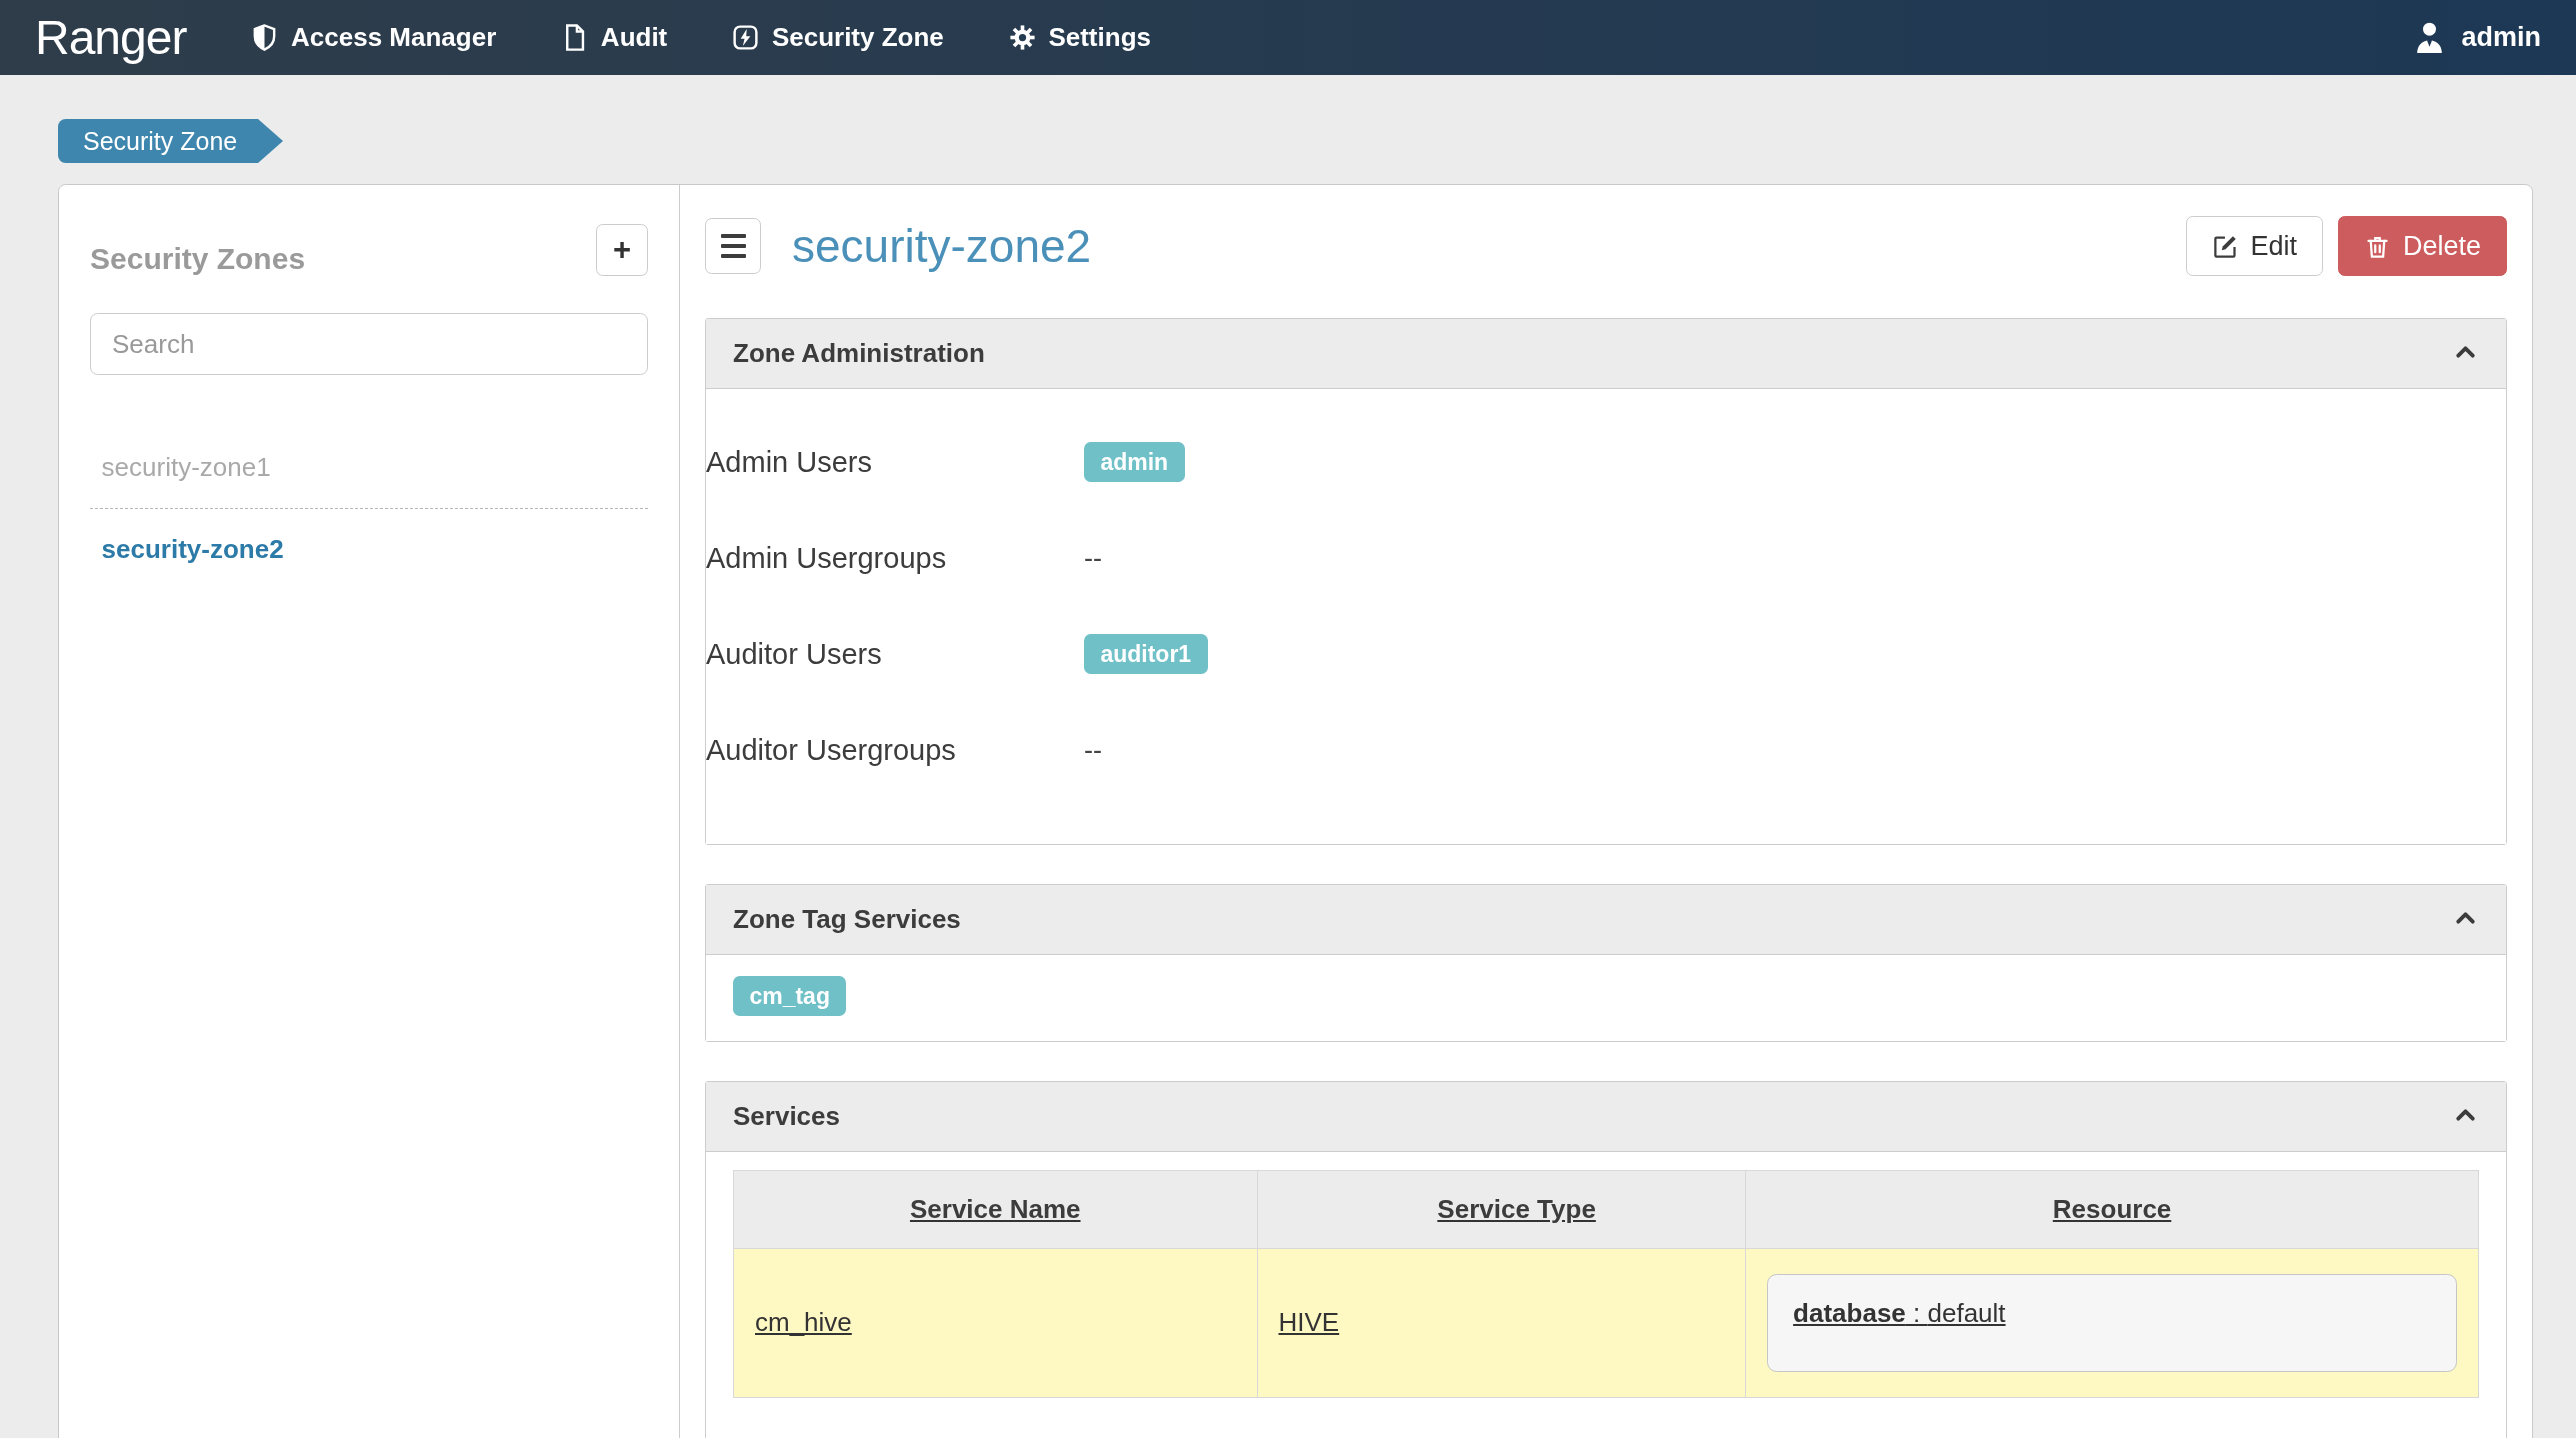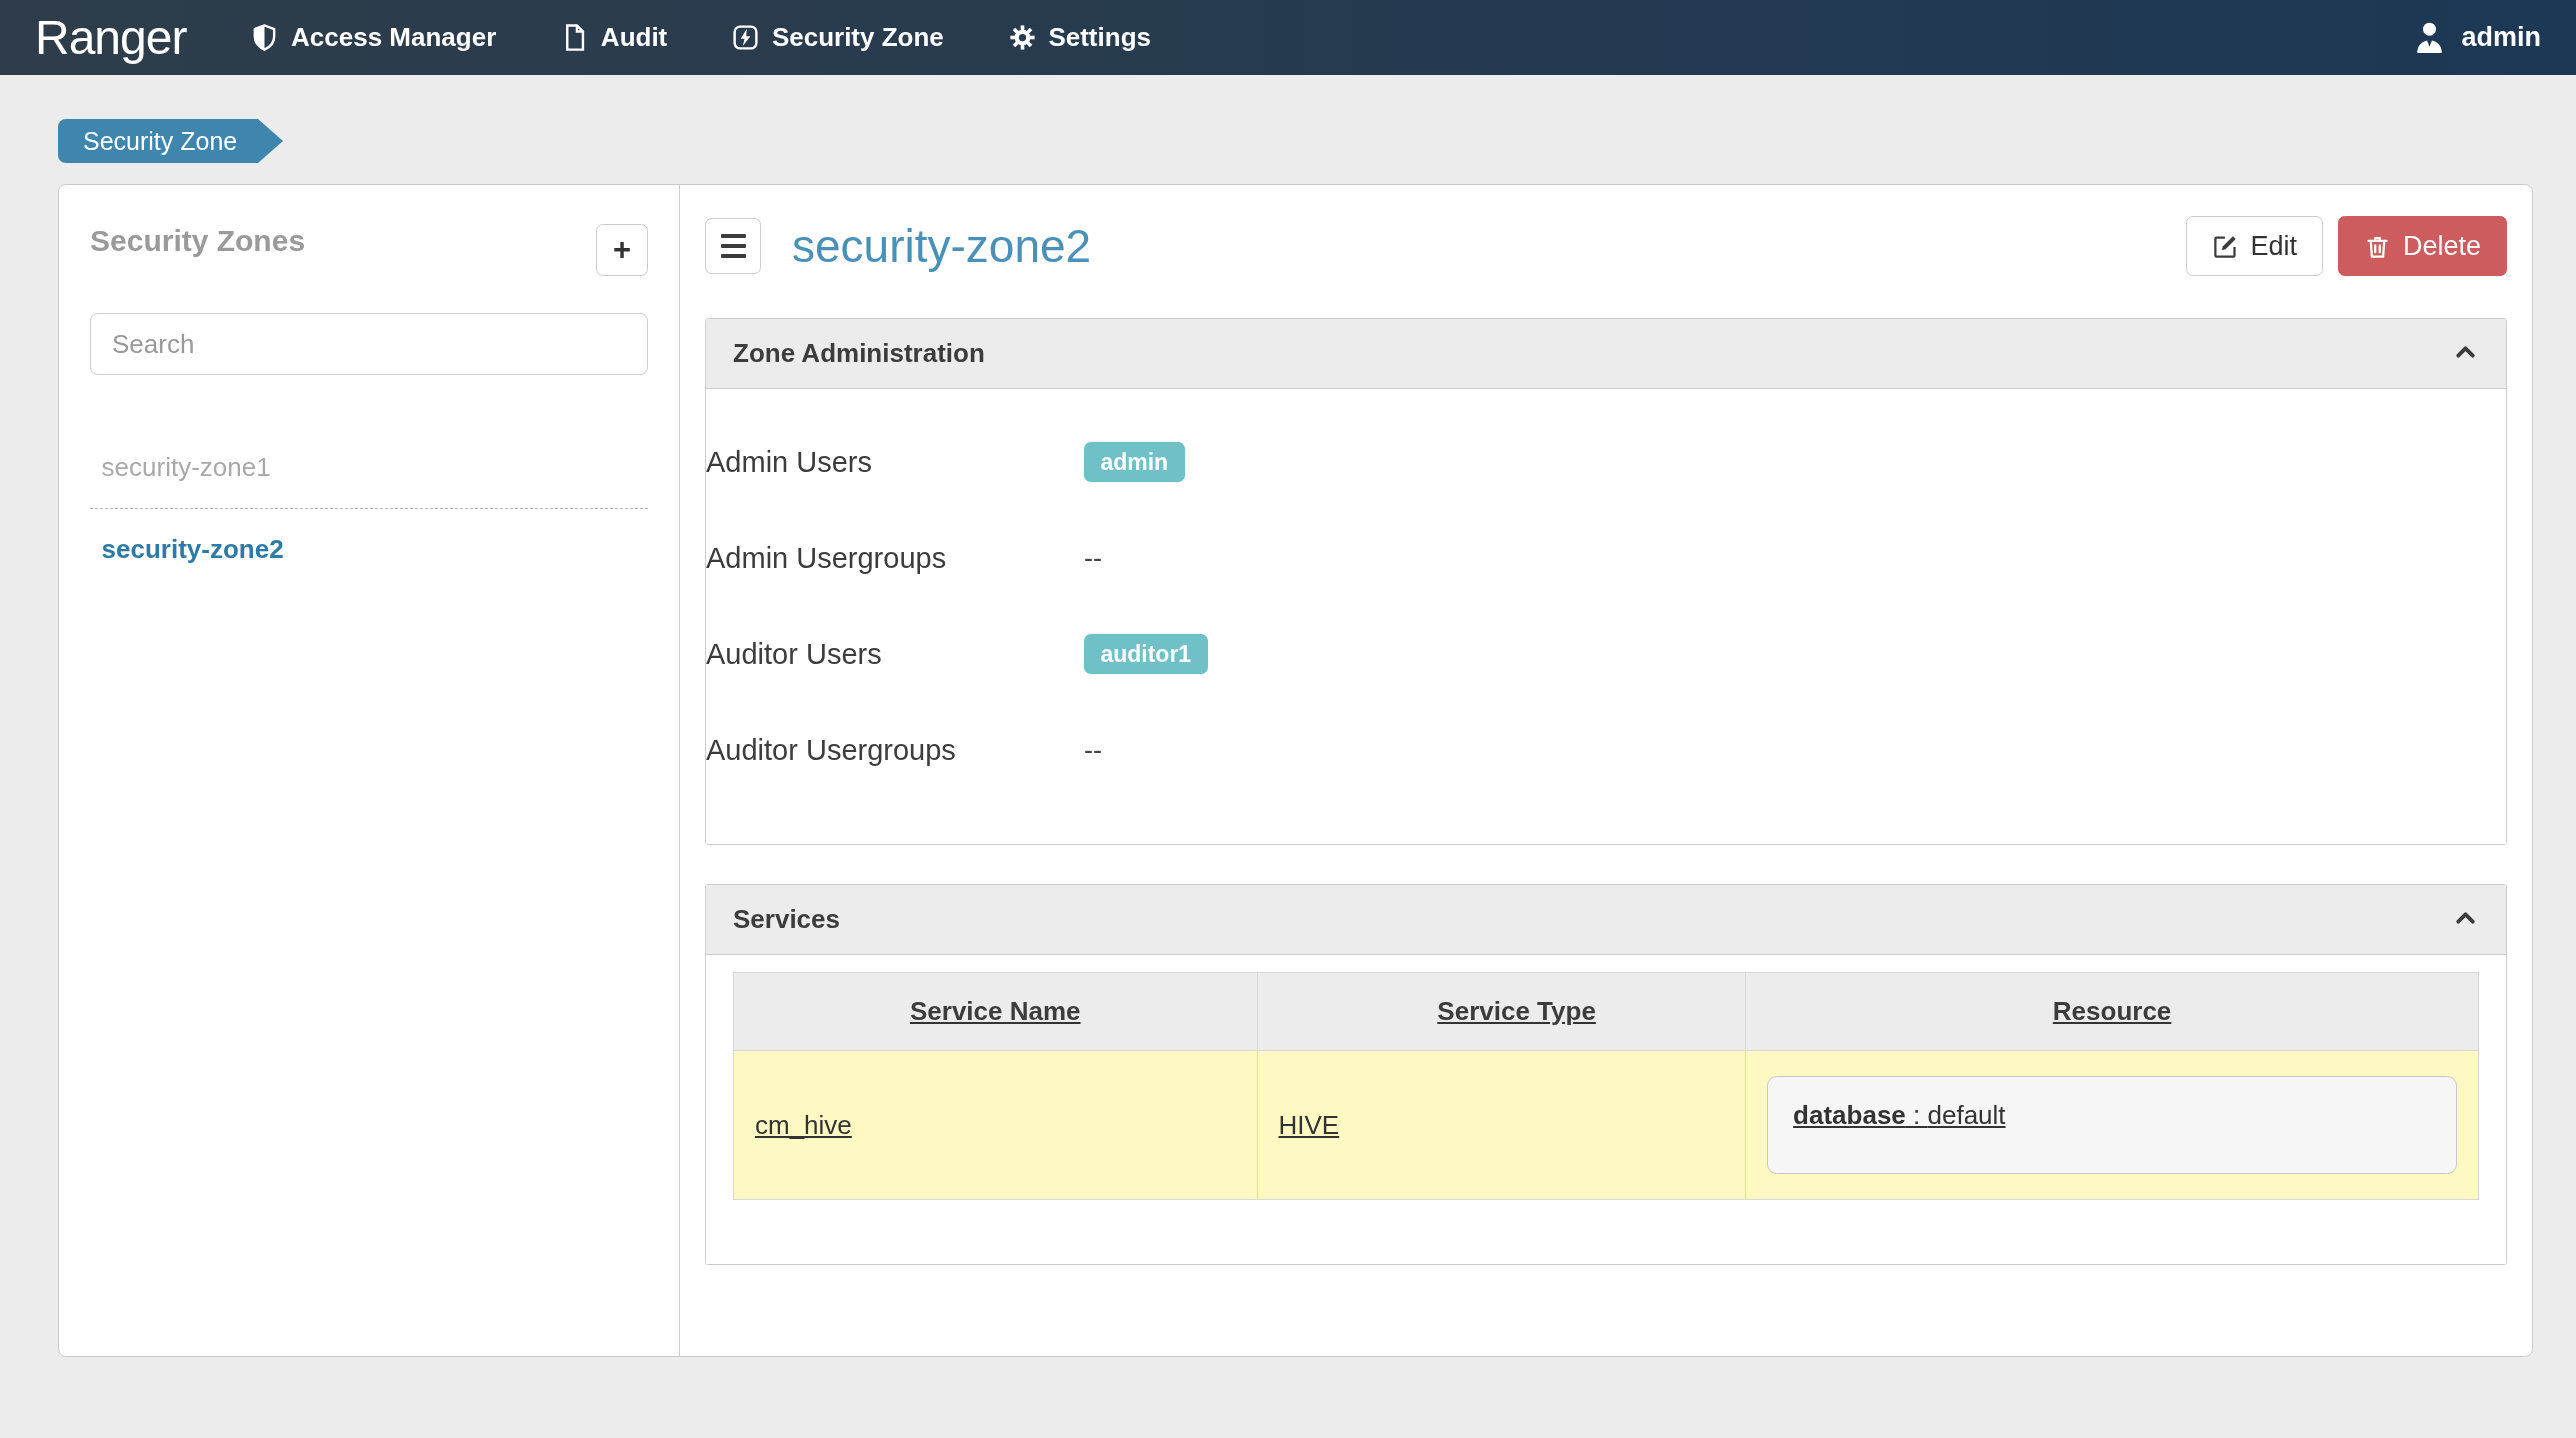--- a/index.html
+++ b/index.html
@@ -55,21 +55,21 @@
   .card {
     margin:21px 43px 0 58px;
     width:2475px; min-height:1173px;
     background:#fff;
     border:1px solid #c9c9c9; border-radius:7.7px;
     display:flex;
   }
 
   
   .sidebar { width:621px; border-right:1px solid #ccc; padding:39px 31px; }
-  .sidebar-head { display:flex; align-items:flex-start; justify-content:space-between; }
+  .sidebar-head { display:flex; align-items:flex-end; justify-content:space-between; }
   .sidebar-title { font-size:30px; font-weight:bold; color:#9a9a9a; }
   .add-btn {
     width:52px; height:52px; background:#fff;
     border:1px solid #ccc; border-radius:6.7px;
     font-size:31px; font-weight:bold; color:#333;
     cursor:pointer; display:flex; align-items:center; justify-content:center;
   }
   .search-input {
     margin-top:37px; width:100%; height:62px;
     border:1px solid #ccc; border-radius:7.7px;
@@ -312,20 +312,35 @@
             <span class="badge">auditor1</span>
           </div>
         </div>
         <div class="za-row">
           <div class="za-label">Auditor Usergroups</div>
           <div class="za-value">--</div>
         </div>
       </div>
     </div>
 
+    <div class="panel">
+      <div class="panel-head">
+        <span class="panel-title">Zone Tag Services</span>
+        <button class="collapse-btn">
+          <span>
+            <svg viewBox="0 0 24 24" fill="none" stroke="#3c3c3c" stroke-width="3.2" stroke-linecap="round" stroke-linejoin="round">
+                <path d="M6 15l6-6 6 6"></path>
+              </svg>
+          </span>
+        </button>
+      </div>
+      <div class="panel-body zts-body">
+        <span class="badge">cm_tag</span>
+      </div>
+    </div>
 
     <div class="panel">
       <div class="panel-head">
         <span class="panel-title">Services</span>
         <button class="collapse-btn">
           <span>
             <svg viewBox="0 0 24 24" fill="none" stroke="#3c3c3c" stroke-width="3.2" stroke-linecap="round" stroke-linejoin="round">
                 <path d="M6 15l6-6 6 6"></path>
               </svg>
           </span>

